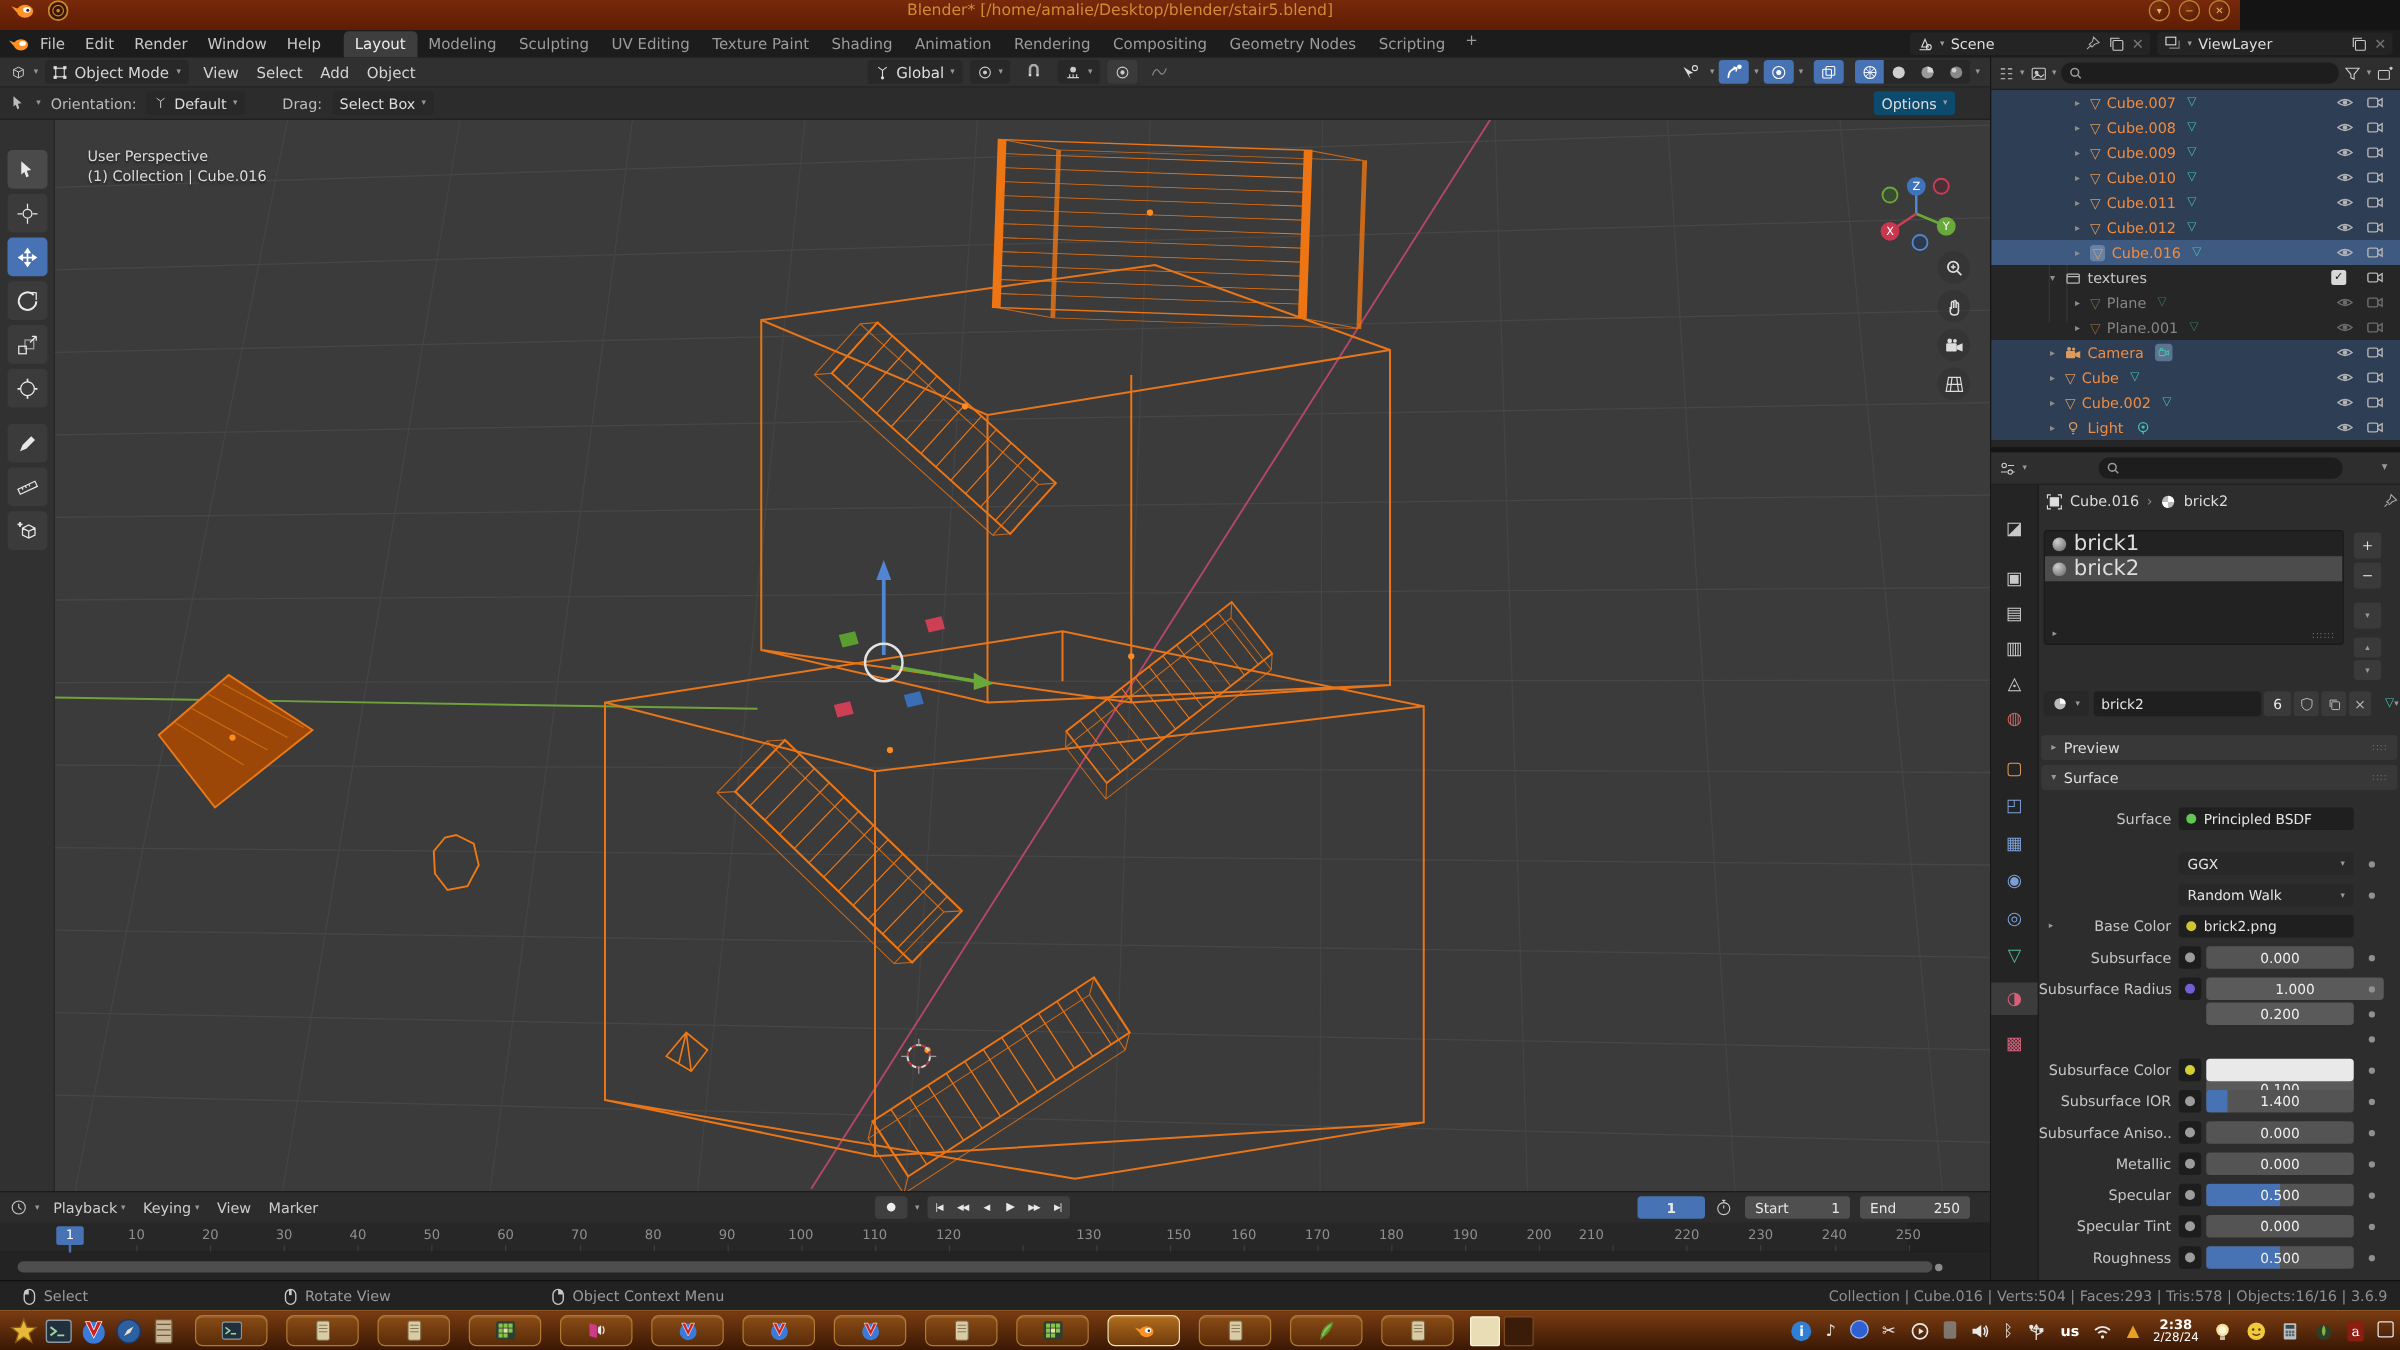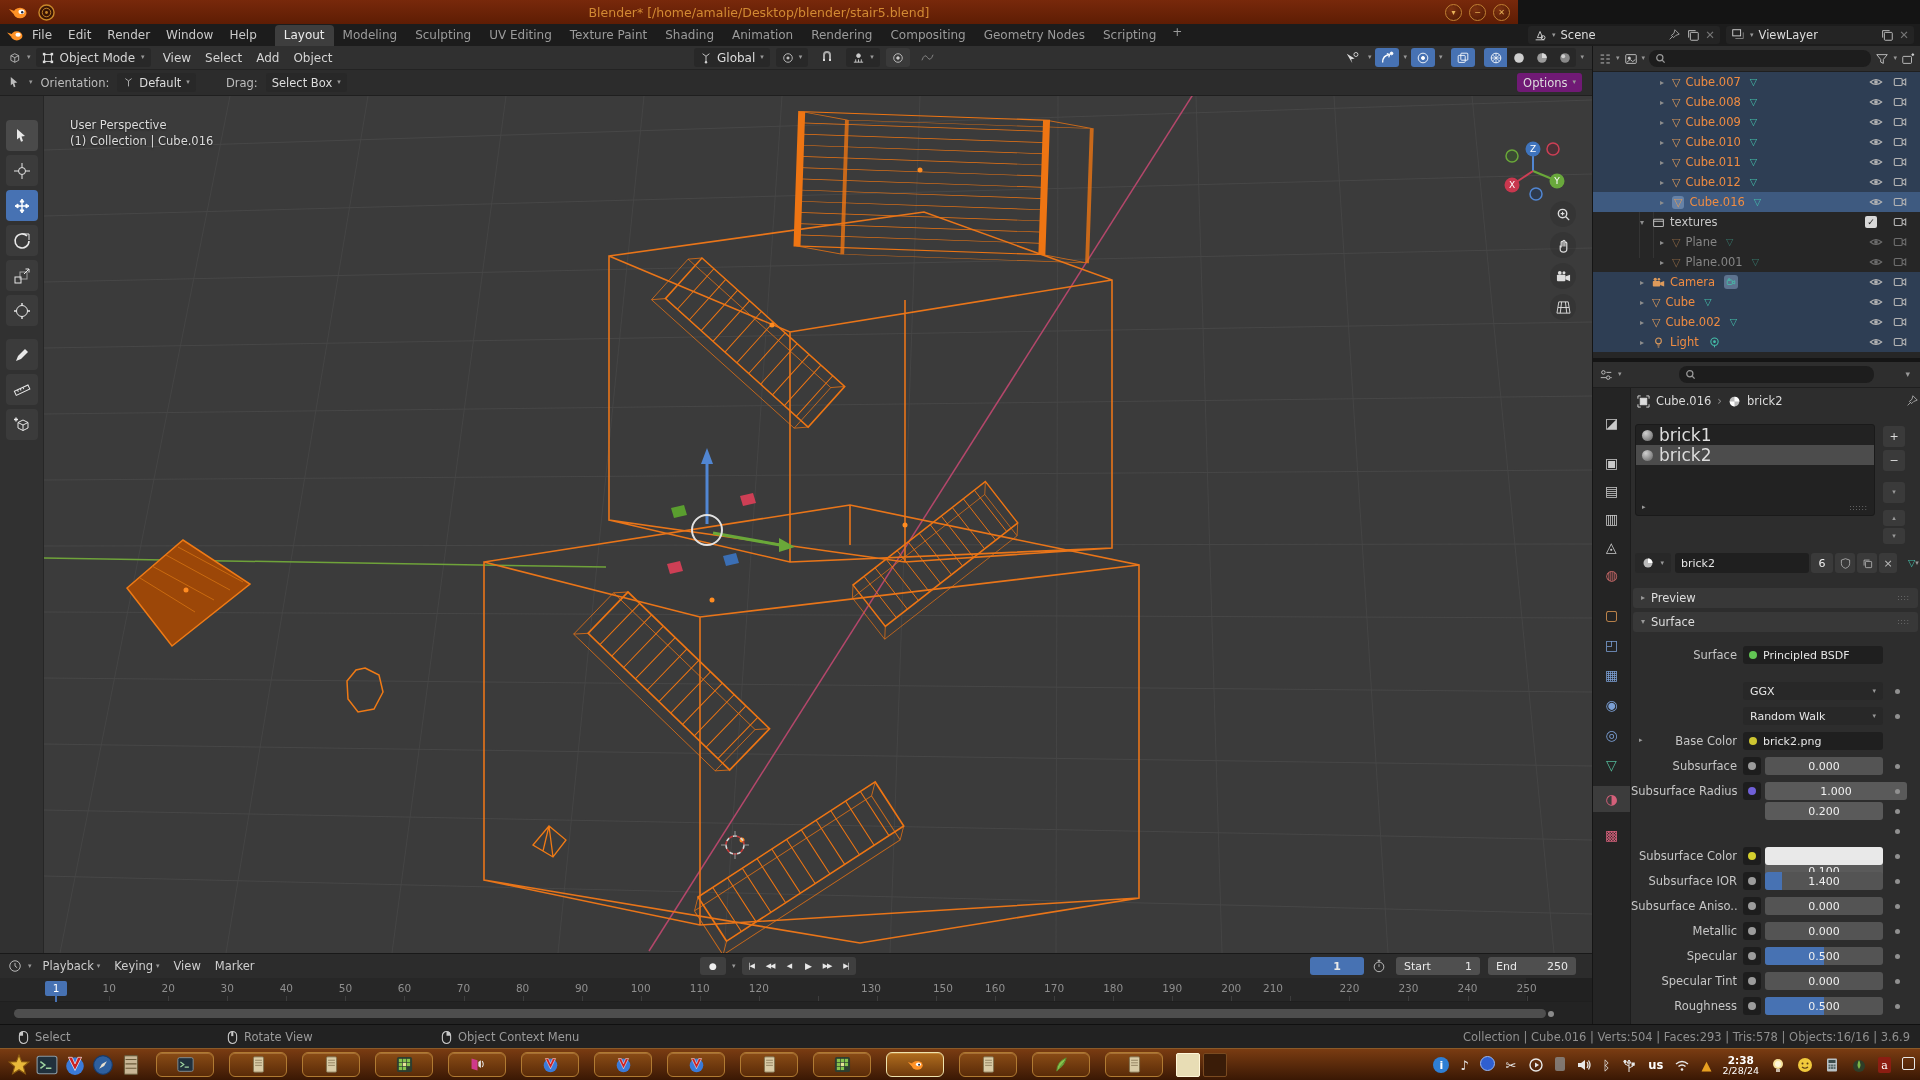--- a/index.html
+++ b/index.html
@@ -5,22 +5,22 @@
 *{box-sizing:border-box;margin:0;padding:0}
 html,body{width:1920px;height:1080px;overflow:hidden;background:#141414;
  font-family:"DejaVu Sans","Liberation Sans",sans-serif;font-size:12px;color:#ccc;}
 .abs{position:absolute}
 svg{display:block}
 .icon{display:inline-flex;width:14px;height:14px;color:#c9c9c9;flex:none}
 .icon svg{width:100%;height:100%}
 .caret{font-size:7px;color:#999;line-height:1;flex:none}
 
 
-.titlebar{left:0;top:0;width:1518px;height:24px;background:linear-gradient(#78290b,#5e1d04);
- display:flex;align-items:center;padding:0 8px;gap:10px}
+.titlebar{left:0;top:0;width:1792px;height:24px;background:linear-gradient(#78290b,#5e1d04);
+ display:flex;align-items:flex-start;padding:0 8px;gap:10px}
 .tb-title{position:absolute;left:50%;transform:translateX(-50%);color:#d28a33;font-size:12.5px;white-space:nowrap}
 .winbtns{margin-left:auto;display:flex;gap:7px}
 .winbtn{width:17px;height:17px;border-radius:50%;background:radial-gradient(circle at 35% 30%,#7d3210,#4e1703);
  border:1.5px solid #c08033;color:#e8b35a;font-size:8px;display:flex;align-items:center;justify-content:center}
 
 
 .topbar{left:0;top:24px;width:1920px;height:22px;background:#1c1c1c;display:flex;align-items:center;
  padding-left:6px;color:#c9c9c9}
 .menu-item{padding:0 8px}
 .ws-tabs{display:flex;margin-left:10px}
@@ -415,21 +415,21 @@
       </span>
     <span>Default</span>
       <span class="caret">▾</span>
   </span>
   <span style="width:14px"></span>
   <span>Drag:</span>
   <span class="ddbox">
     <span>Select Box</span>
       <span class="caret">▾</span>
   </span>
-  <span class="ddbox" style="position:absolute;right:10px;background:#701a75">
+  <span class="ddbox" style="position:absolute;right:28px;background:#0c4a6e">
     <span>Options</span>
       <span class="caret">▾</span>
   </span>
 </div>
 
 <div class="abs toolbar" id="toolbar">
     <div class="toolbtn pressed">
       <svg width="18" height="18" viewBox="0 0 18 18">
         <path d="M4,2 L12,9 L8.5,9.5 L10,14 L8,14.8 L6.5,10.5 L4,12.5 Z" fill="#e8e8e8"></path>
       </svg>

